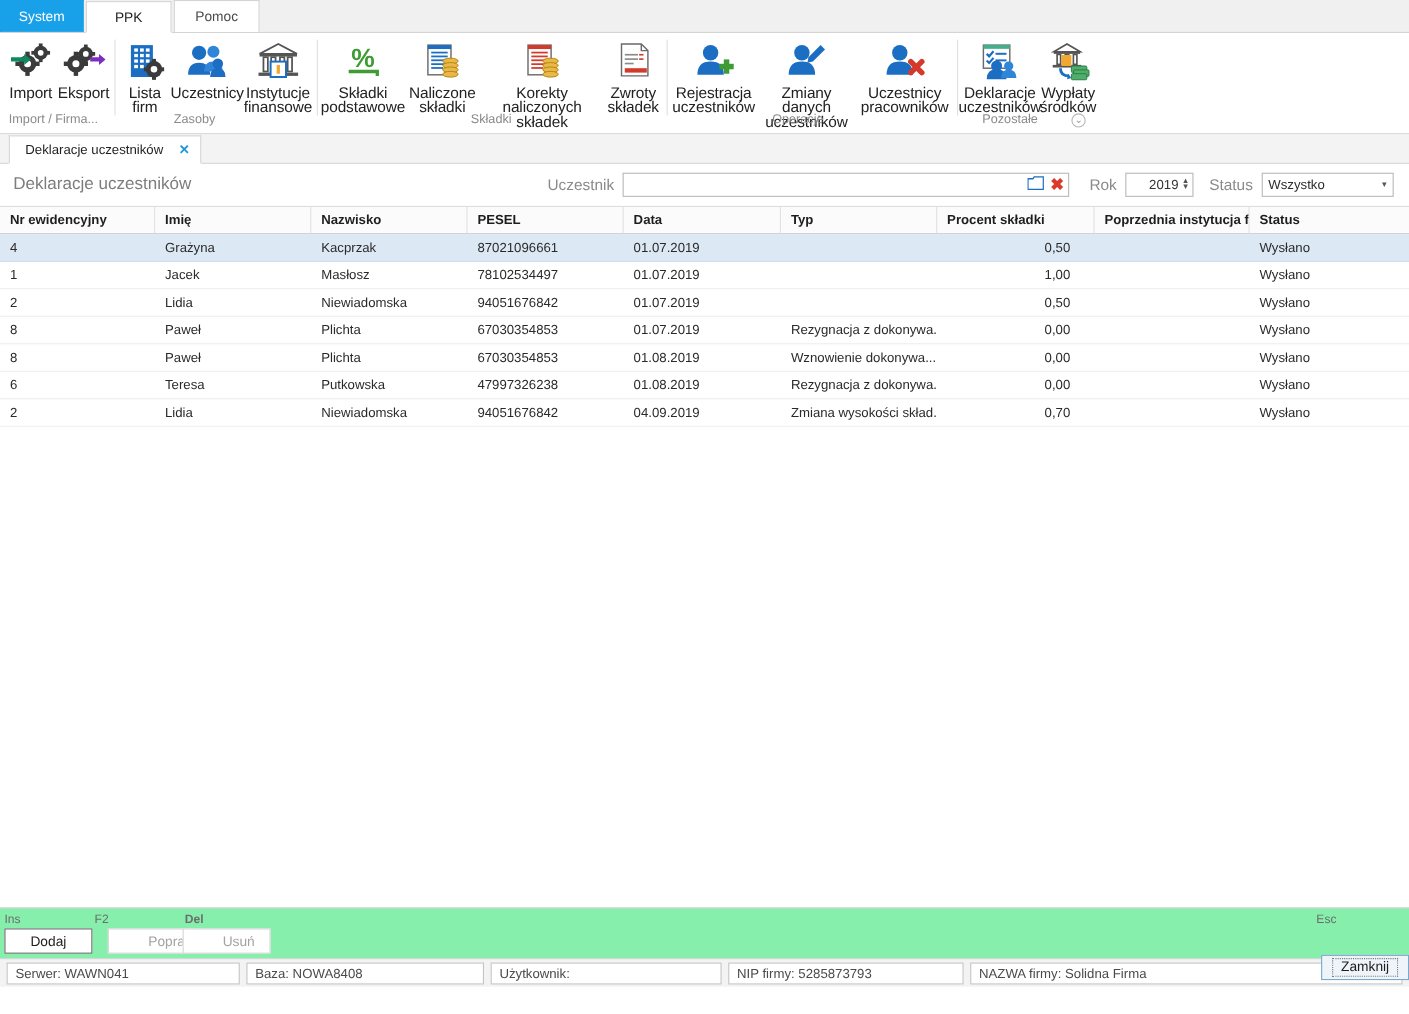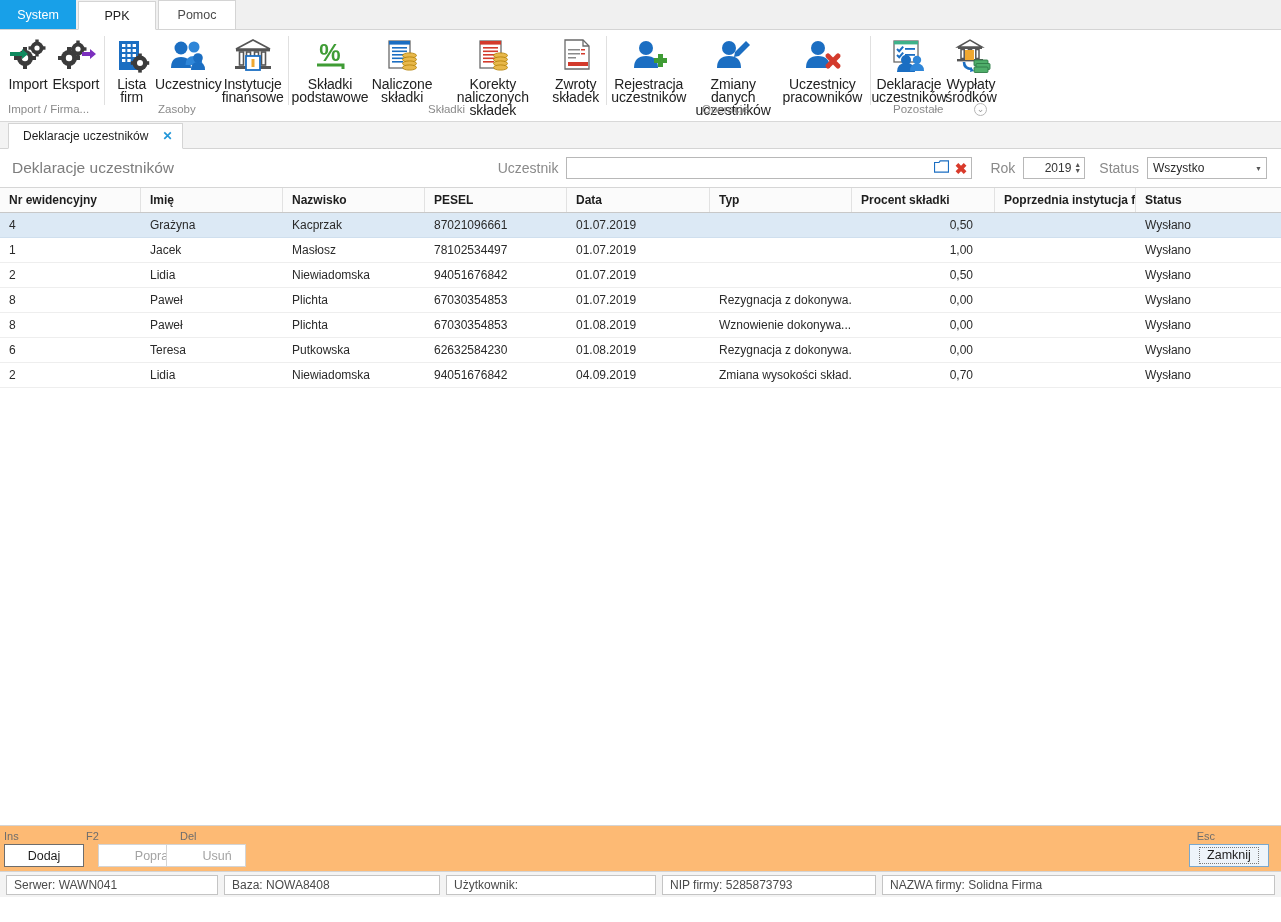--- a/index.html
+++ b/index.html
@@ -228,21 +228,21 @@
     overflow: hidden;
     white-space: nowrap;
   }
   .cell.num { justify-content: flex-end; padding-right: 22px; }
   .grid-body-fill { height: 437px; background: #ffffff; }
 
   
   .actionbar {
     height: 46px;
     border-top: 1px solid #d4d4d4;
-    background: #fdba74;
+    background: #86efac;
     position: relative;
     padding: 0 10px;
   }
   .hotkey {
     position: absolute;
     top: 4px;
     font-size: 11px;
     color: #6d6d6d;
   }
   .abtn {
@@ -725,21 +725,21 @@
     <div class="cell" style="width:142px;">Wznowienie dokonywa...</div>
     <div class="cell num" style="width:143px;">0,00</div>
     <div class="cell" style="width:141px;"></div>
     <div class="cell" style="width:145px;">Wysłano</div>
   </div>
 
   <div class="grow">
     <div class="cell" style="width:141px;">6</div>
     <div class="cell" style="width:142px;">Teresa</div>
     <div class="cell" style="width:142px;">Putkowska</div>
-    <div class="cell" style="width:142px;">62632584230</div>
+    <div class="cell" style="width:142px;">47997326238</div>
     <div class="cell" style="width:143px;">01.08.2019</div>
     <div class="cell" style="width:142px;">Rezygnacja z dokonywa...</div>
     <div class="cell num" style="width:143px;">0,00</div>
     <div class="cell" style="width:141px;"></div>
     <div class="cell" style="width:145px;">Wysłano</div>
   </div>
 
   <div class="grow">
     <div class="cell" style="width:141px;">2</div>
     <div class="cell" style="width:142px;">Lidia</div>
@@ -751,33 +751,33 @@
     <div class="cell" style="width:141px;"></div>
     <div class="cell" style="width:145px;">Wysłano</div>
   </div>
 
   <div class="grid-body-fill"></div>
 </div>
 
 <div class="actionbar">
   <span class="hotkey" style="left:4px;">Ins</span>
   <span class="hotkey" style="left:86px;">F2</span>
-  <span class="hotkey" style="left:180px;">Del</span>
+  <span class="hotkey" style="left:168px;font-weight:bold;">Del</span>
   <span class="hotkey" style="right:66px;">Esc</span>
 
   <div class="abtn focused" style="left:4px; width:74px;">
     <span>Dodaj</span>
   </div>
   <div class="abtn disabled" style="left:98px; width:78px;padding-left:36px;">
     <span>Popraw</span>
   </div>
   <div class="abtn disabled" style="left:166px; width:78px;padding-left:22px;">
     <span>Usuń</span>
   </div>
-  <div class="abtn accent" style="right:12px; width:72px;">
+  <div class="abtn accent" style="right:0; width:72px;margin-top:24px;">
     <span class="inner">Zamknij</span>
   </div>
 </div>
 
 <div class="statusbar">
   <div class="sfield sf1">Serwer: WAWN041</div>
   <div class="sfield sf2">Baza: NOWA8408</div>
   <div class="sfield sf3">Użytkownik:</div>
   <div class="sfield sf4">NIP firmy: 5285873793</div>
   <div class="sfield sf5">NAZWA firmy: Solidna Firma</div>

